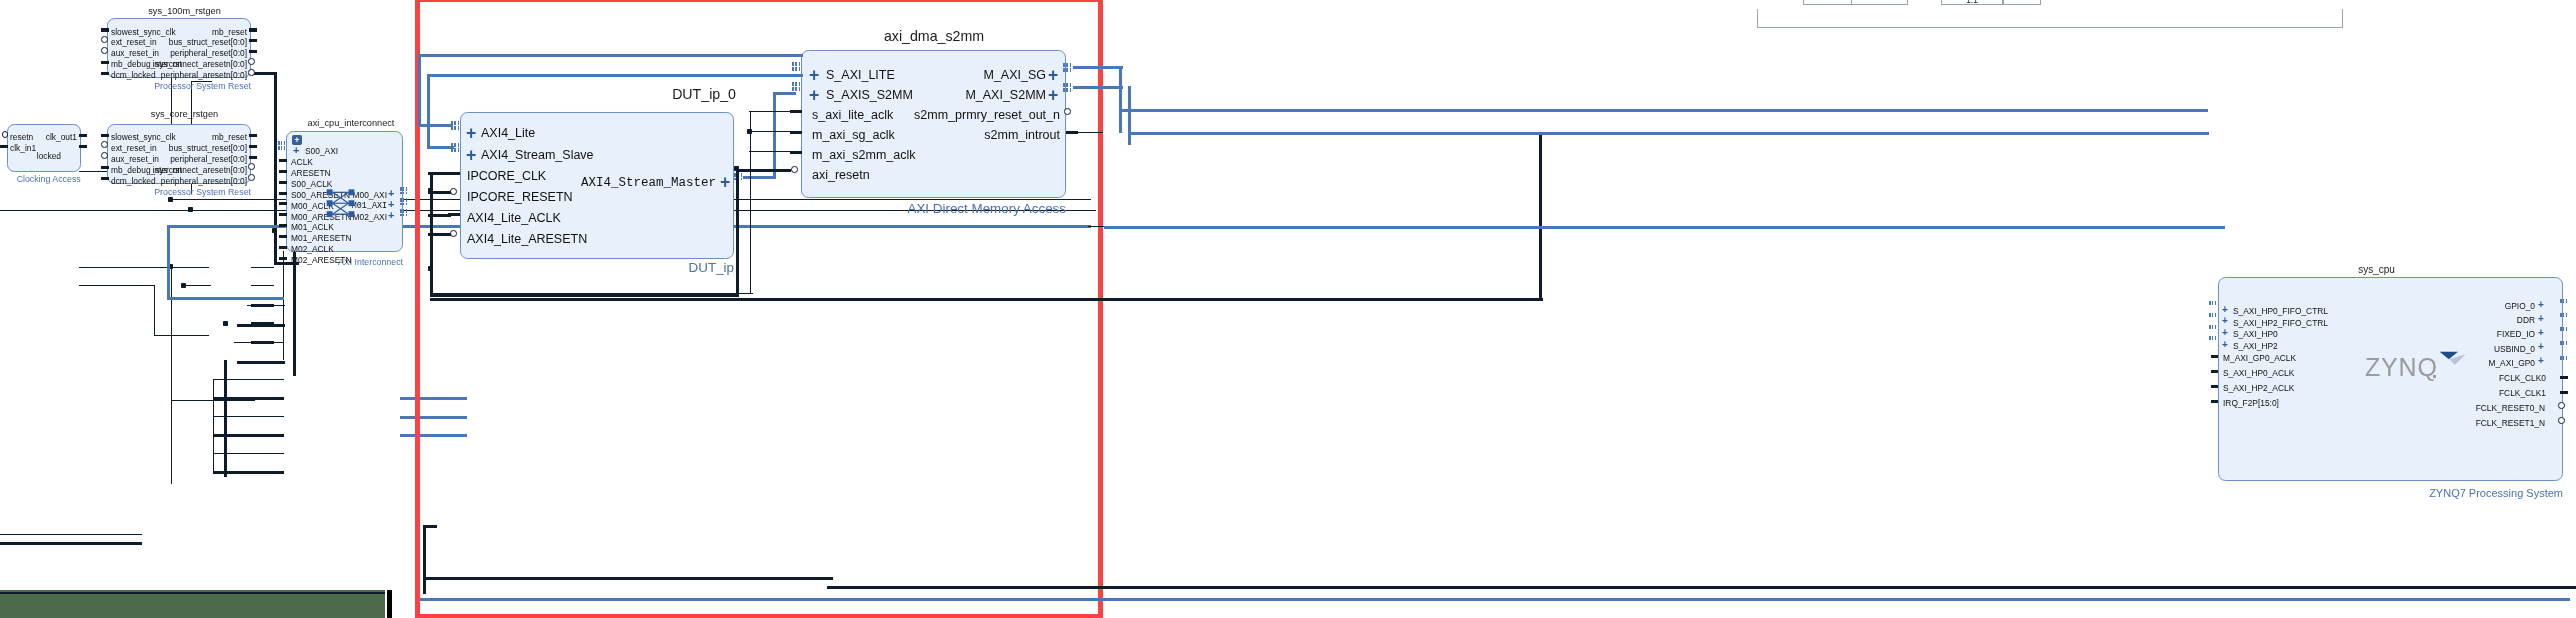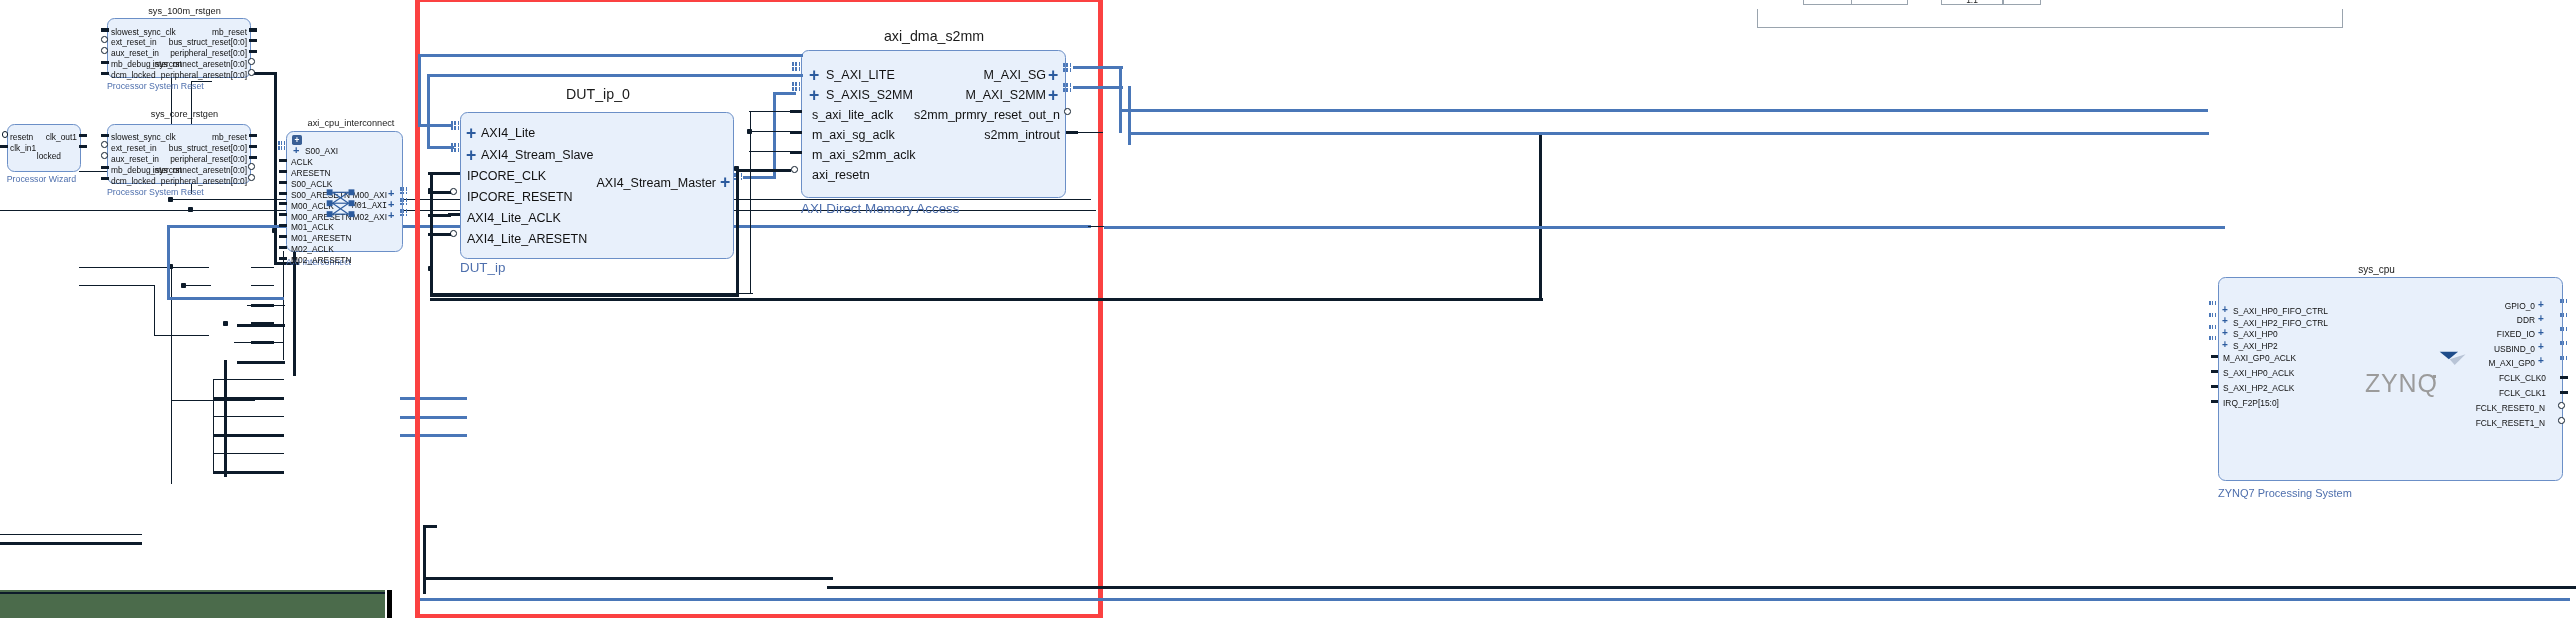--- a/index.html
+++ b/index.html
@@ -27,21 +27,21 @@
     position: absolute;
     left: 0; right: 0;
     text-align: center;
     font-size: 14.2px;
     color: #1a1a1a;
     white-space: nowrap;
   }
   .blk-subtitle {
     position: absolute;
     left: 0; right: 0;
-    text-align: left;
+    text-align: right;
     font-size: 13.4px;
     color: #4e6fad;
     white-space: nowrap;
   }
 
   
   .port {
     position: absolute;
     font-size: 12.5px;
     color: #111;
@@ -238,21 +238,21 @@
   <div class="pin thick" style="left:101px; top:72px; width:8.4px;"></div>
 
   <div class="pin thick" style="left:249px; top:28.4px; width:8.4px;"></div>
   <div class="pin thick" style="left:249px; top:39px; width:8.4px;"></div>
   <div class="pin thick" style="left:249px; top:50px; width:8.4px;"></div>
   <div class="bubble" style="left:248px; top:58px;"></div>
   <div class="bubble" style="left:248px; top:69px;"></div>
 
   <div class="blk-title blk-small" style="left:8.4px; top:109px; width:75px; font-size:9.2px;margin-top:32px;">core_clkwiz</div>
   <div class="block blk-small" style="left:6.7px; top:124px; width:74px; height:48px;"></div>
-  <div class="blk-subtitle blk-small" style="left:6.7px; top:174px; width:74px; font-size:8.8px;">Processor Wizard</div>
+  <div class="blk-subtitle blk-small" style="left:6.7px; top:174px; width:74px; font-size:8.8px;">Clocking Access</div>
 
   <div class="port in sm" style="left:10px; top:133px;">resetn</div>
   <div class="port in sm" style="left:10px; top:144px;">clk_in1</div>
   <div class="port out sm" style="left:33px; top:133px; width:44px;">clk_out1</div>
   <div class="port out sm" style="left:33px; top:152px; width:28px;">locked</div>
 
   <div class="bubble" style="left:1.7px; top:131px;"></div>
   <div class="pin thick" style="left:0px; top:145px; width:7.5px;"></div>
   <div class="pin thick" style="left:79px; top:134px; width:8.4px;"></div>
   <div class="pin thick" style="left:79px; top:145px; width:8.4px;"></div>
@@ -381,35 +381,35 @@
       <i></i>
       <i></i>
       <i></i>
       <i></i>
       <i></i>
       <i></i>
       <i></i>
       <i></i>
     </div>
 
-  <div class="blk-title" style="left:460px; top:86px; width:276px;">DUT_ip_0</div>
+  <div class="blk-title" style="left:460px; top:86px; width:276px;text-align:right;">DUT_ip_0</div>
   <div class="block" style="left:460px; top:112px; width:274px; height:147px;"></div>
   <div class="blk-subtitle" style="left:460px; top:260px; width:274px;">DUT_ip</div>
 
   <div class="plus" style="left:466px; top:125px; font-size:17.6px;">+</div>
   <div class="port in" style="left:481px; top:127px;">AXI4_Lite</div>
   <div class="plus" style="left:466px; top:147px; font-size:17.6px;">+</div>
   <div class="port in" style="left:481px; top:149px;">AXI4_Stream_Slave</div>
 
   <div class="port in" style="left:467px; top:170px;">IPCORE_CLK</div>
   <div class="port in" style="left:467px; top:191px;">IPCORE_RESETN</div>
   <div class="port in" style="left:467px; top:212px;">AXI4_Lite_ACLK</div>
   <div class="port in" style="left:467px; top:233px;">AXI4_Lite_ARESETN</div>
 
-  <div class="port out" style="left:544px; top:177px; width:172px;">AXI4_Stream_Master</div>
+  <div class="port out" style="left:544px; top:177px; width:172px;font-family:Liberation Mono, monospace;">AXI4_Stream_Master</div>
   <div class="plus" style="left:720px; top:174px; font-size:17.6px;">+</div>
 
   <div class="busstub" style="left:451px; top:121px; width:9.2px;">
       <i></i>
       <i></i>
       <i></i>
       <i></i>
       <i></i>
       <i></i>
       <i></i>
@@ -561,21 +561,21 @@
   <div class="port out sm" style="left:2410px; top:345px; width:125px;">USBIND_0</div>
   <div class="plus" style="left:2538px; top:342px; font-size:10px;">+</div>
   <div class="port out sm" style="left:2410px; top:359px; width:125px;">M_AXI_GP0</div>
   <div class="plus" style="left:2538px; top:356px; font-size:10px;">+</div>
 
   <div class="port out sm" style="left:2410px; top:374px; width:136px;">FCLK_CLK0</div>
   <div class="port out sm" style="left:2410px; top:389px; width:136px;">FCLK_CLK1</div>
   <div class="port out sm" style="left:2401px; top:404px; width:144px;">FCLK_RESET0_N</div>
   <div class="port out sm" style="left:2401px; top:419px; width:144px;">FCLK_RESET1_N</div>
 
-  <div class="zynq-logo" style="left:2365px; top:353px; font-size:25px;margin-top:16px;">
+  <div class="zynq-logo" style="left:2365px; top:353px; font-size:25px;">
     <span>ZYNQ</span>
   </div>
   <svg width="28.4" height="16.7" style="position:absolute; left:2438px; top:350px;" viewBox="0 0 34 20">
     <polygon points="2,2 24,2 13,11" fill="#1e4c8a"></polygon>
     <polygon points="14,11 33,5 20,18" fill="#b8c4d6"></polygon>
   </svg>
   <div style="position:absolute; left:2433px; top:375px; width:2.5px; height:2.5px; background:#9b9b9b;"></div>
 
   <div class="busstub" style="left:2209px; top:301px; width:7.5px;">
       <i></i>

